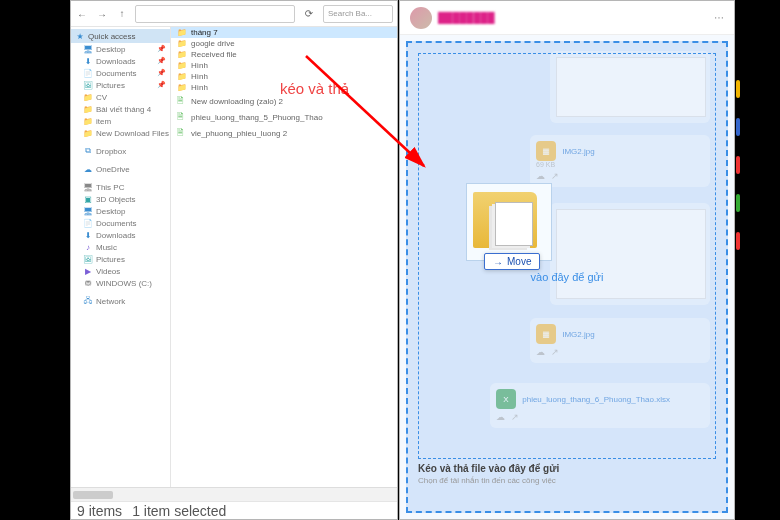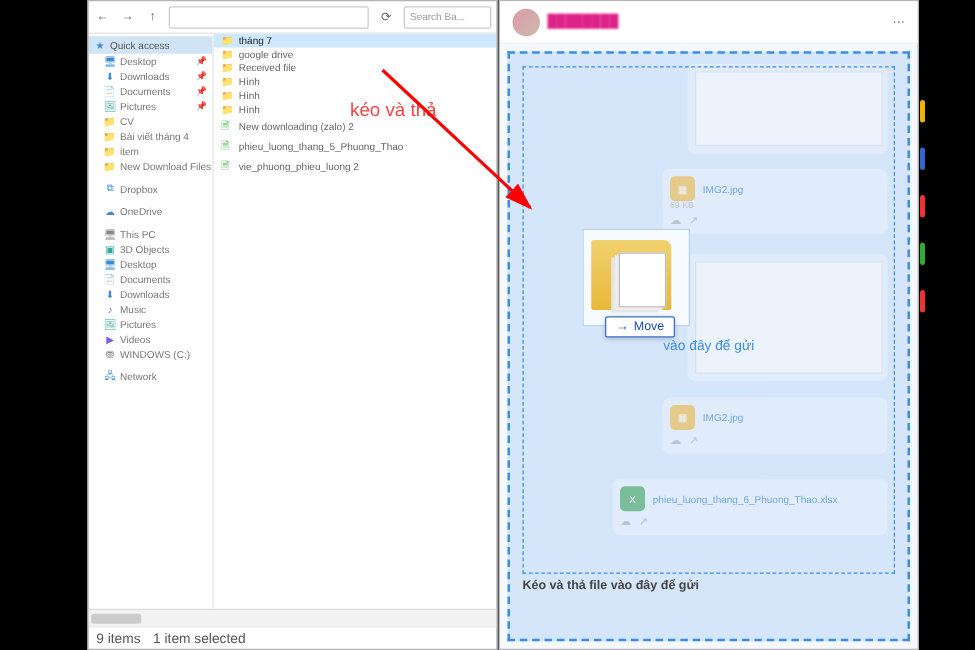--- a/index.html
+++ b/index.html
@@ -20,21 +20,21 @@
   .side-group { margin-bottom: 6px; }
   .side-header { background:#d0e4f5; padding:2px 4px; color:#555; font-size:8px; display:flex; align-items:center; gap:3px; }
   .side-item { padding:1px 4px 1px 12px; display:flex; align-items:center; gap:3px; color:#777; font-size:8px; white-space:nowrap; overflow:hidden; }
   .side-item .pin { margin-left:auto; color:#aaa; font-size:7px; }
   .icn { width:10px; height:10px; display:inline-flex; align-items:center; justify-content:center; font-size:8px; }
   .c-blue{color:#3b8dd0;} .c-teal{color:#33a6a6;} .c-yel{color:#e8b72b;} .c-green{color:#3cae3c;} .c-purple{color:#7b5fd6;} .c-gray{color:#888;}
   .filepane { flex:1; overflow:hidden; }
   .file-row { padding:1px 6px; display:flex; align-items:center; gap:4px; color:#666; font-size:8px; white-space:nowrap; overflow:hidden; }
   .file-row.selected { background:#cde8ff; color:#222; }
   .file-row .f-icn { width:10px; font-size:8px; }
-  .exp-status { height:18px; border-top:1px solid #e5e5e5; display:flex; align-items:center; gap:10px; padding:0 6px; font-size:11px; color:#555;text-align:center; }
+  .exp-status { height:18px; border-top:1px solid #e5e5e5; display:flex; align-items:center; gap:10px; padding:0 6px; font-size:14px; color:#555;text-align:center; }
   .scrollbar { height:14px; border-top:1px solid #ddd; background:#f2f2f2; position:relative; }
   .scrollbar::before{content:""; position:absolute; left:2px; top:3px; width:40px; height:8px; background:#ccc; border-radius:2px;}
 
   .zalo {
     position: absolute; right: 45px; top: 0; width: 336px; height: 520px;
     background: #f5f9fe; border: 1px solid #b5b5b5;
     display:flex; flex-direction:column;
   }
   .zalo-header { height:34px; background:#fff; display:flex; align-items:center; padding:0 10px; gap:6px; border-bottom:1px solid #eee; }
   .avatar { width:22px; height:22px; border-radius:50%; background:linear-gradient(135deg,#d9a,#cba); }
@@ -275,20 +275,21 @@
         <div class="actions">
               <span>☁</span>
               <span>↗</span>
             </div>
       </div>
     </div>
     <div class="dropzone-inner"></div>
     <div class="drop-text">vào đây để gửi</div>
     <div class="footer-drop">
       <div class="t1">Kéo và thả file vào đây để gửi</div>
+      <div class="t2">Chọn để tải nhắn tin đến các công việc</div>
     </div>
   </div>
 </div>
 
 <div class="side-strip">
   <span style="background:#f0b400;"></span>
   <span style="background:#36c;"></span>
   <span style="background:#e33;"></span>
   <span style="background:#3a3;"></span>
   <span style="background:#e33;"></span>

